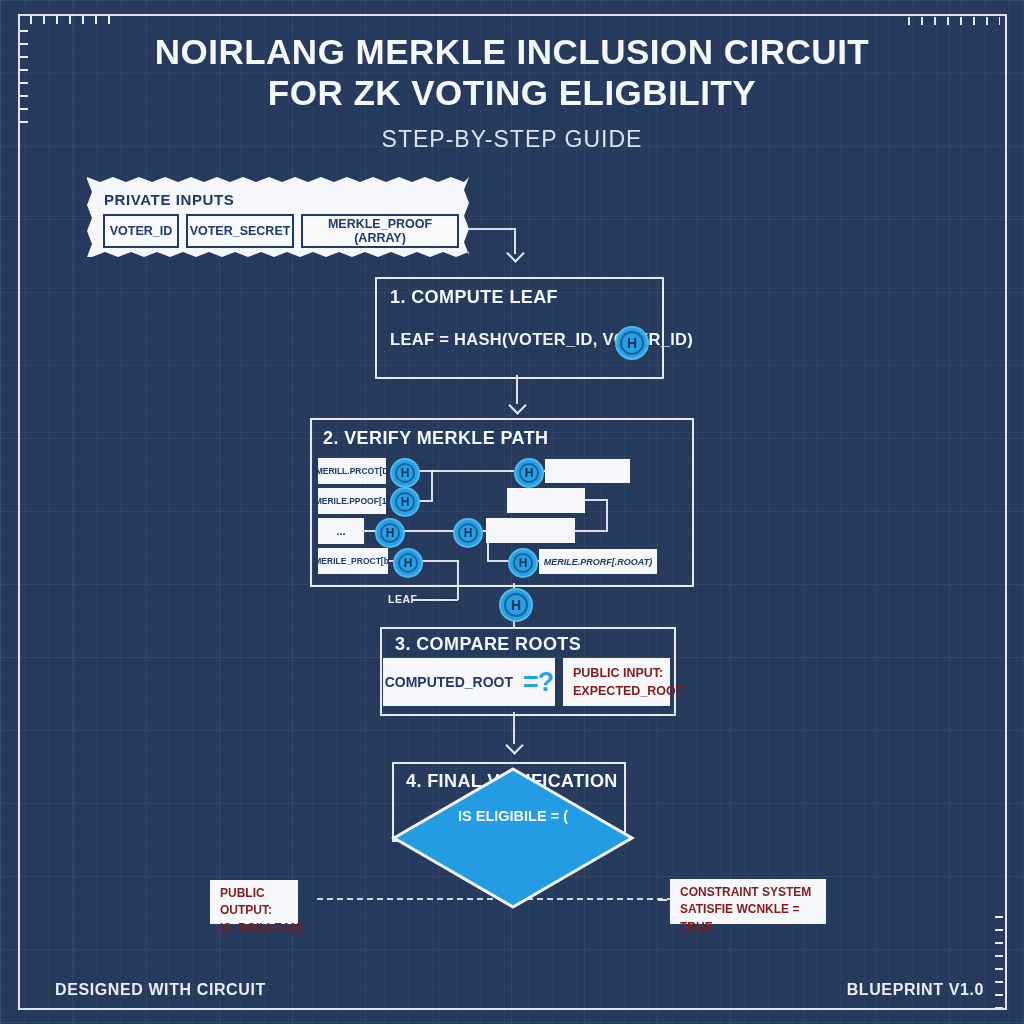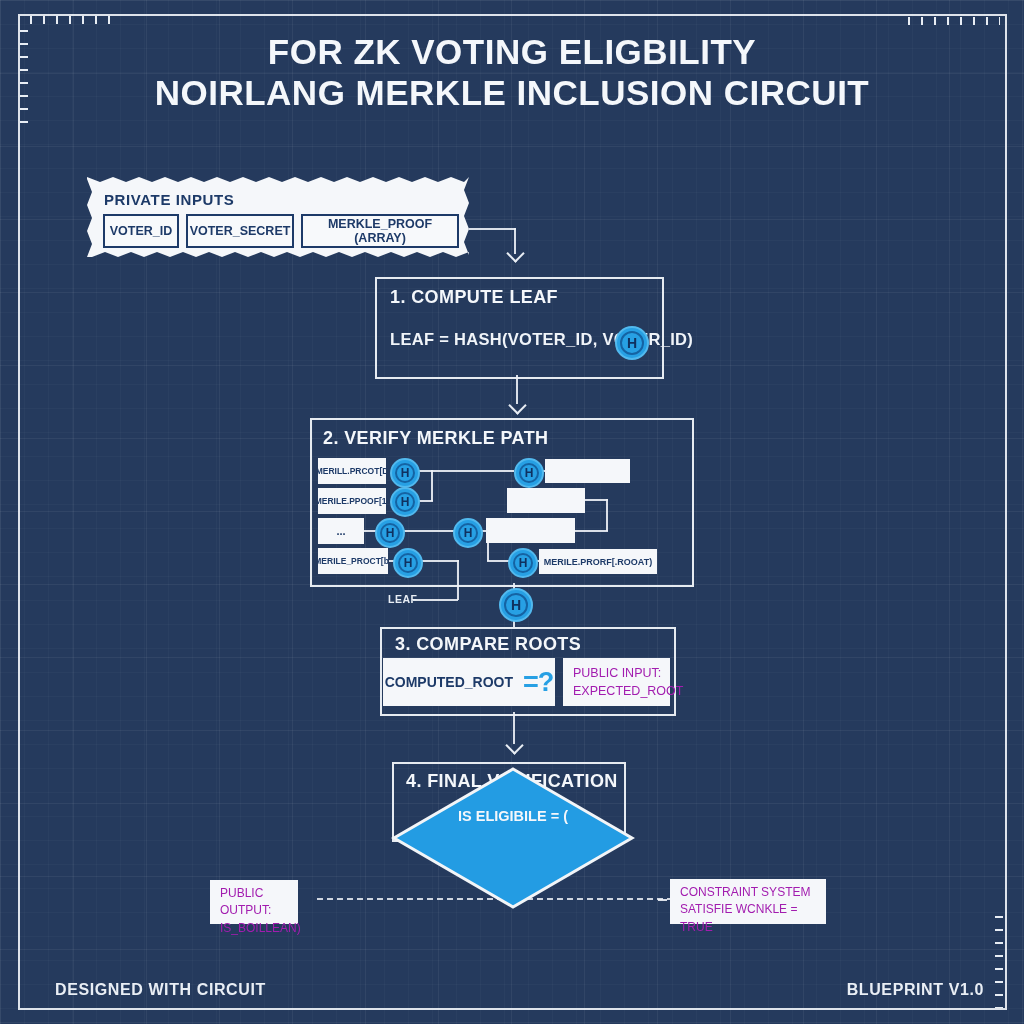--- a/index.html
+++ b/index.html
@@ -34,38 +34,39 @@
   .vline{position:absolute;width:2px;background:rgba(238,242,247,.9);}
   .dash{position:absolute;height:0;border-top:2px dashed rgba(238,242,247,.85);}
   .chev{position:absolute;width:11px;height:11px;border-right:2px solid #e8edf4;border-bottom:2px solid #e8edf4;transform:rotate(45deg);}
   
   .hc{position:absolute;border-radius:50%;background:#27a0e4;border:2px solid #52b9ee;
     color:#0f3160;font-weight:700;display:flex;align-items:center;justify-content:center;}
   .hc::after{content:"";position:absolute;inset:3px;border:2px solid #1563a3;border-radius:50%;}
   .hc.s26{width:26px;height:26px;font-size:12px;}
   .hc.s30{width:30px;height:30px;font-size:14px;}
   .tree-label{font-size:8.5px;white-space:nowrap;overflow:hidden;}
-  .small-navy{font-size:12.5px;line-height:1.45;color:#a21caf;font-weight:400;}
+  .small-navy{font-size:12.5px;line-height:1.45;color:#7f1d1d;font-weight:700;}
   .footer-text{position:absolute;font-size:16px;font-weight:700;letter-spacing:.6px;color:#e9eef5;}
 </style>
 </head>
 <body>
 
 <div class="page">
 
   <div class="frame"></div>
   <div class="ticks-h" style="left:30px;top:16px;width:86px;"></div>
   <div class="ticks-v" style="left:20px;top:30px;height:96px;"></div>
   <div class="ticks-h" style="left:908px;top:17px;width:92px;"></div>
   <div class="ticks-v" style="left:995px;top:916px;height:92px;"></div>
 
   <div class="title">
+    <div>NOIRLANG MERKLE INCLUSION CIRCUIT</div>
     <div>FOR ZK VOTING ELIGBILITY</div>
-    <div>NOIRLANG MERKLE INCLUSION CIRCUIT</div>
   </div>
+  <div class="subtitle">STEP-BY-STEP GUIDE</div>
 
   <svg class="abs" style="left:87px;top:177px;" width="382" height="82" viewBox="0 0 382 82">
     <polygon id="stamp-poly" fill="#f5f7fa" points="0,0 13,5 26,0 39,5 52,0 65,5 78,0 91,5 104,0 117,5 130,0 143,5 156,0 169,5 182,0 195,5 208,0 221,5 234,0 247,5 260,0 273,5 286,0 299,5 312,0 325,5 338,0 351,5 364,0 377,5 382,0 377,13 382,26 377,39 382,52 377,65 382,78 382,75 369,80 356,75 343,80 330,75 317,80 304,75 291,80 278,75 265,80 252,75 239,80 226,75 213,80 200,75 187,80 174,75 161,80 148,75 135,80 122,75 109,80 96,75 83,80 70,75 57,80 44,75 31,80 18,75 5,80 0,80 5,67 0,54 5,41 0,28 5,15 0,2"></polygon>
   </svg>
   <div class="abs" style="left:104px;top:191px;color:#1d3a68;font-weight:700;font-size:15px;letter-spacing:.6px;">PRIVATE INPUTS</div>
   <div class="wbox navy-border ctr" style="left:103px;top:214px;width:72px;height:30px;font-size:12.5px;">VOTER_ID</div>
   <div class="wbox navy-border ctr" style="left:186px;top:214px;width:104px;height:30px;font-size:12.5px;">VOTER_SECRET</div>
   <div class="wbox navy-border ctr" style="left:301px;top:214px;width:154px;height:30px;font-size:12.5px;">MERKLE_PROOF (ARRAY)</div>
 
   <div class="hline" style="left:469px;top:228px;width:47px;"></div>
@@ -84,21 +85,21 @@
   <div class="step-title" style="left:323px;top:428px;">2. VERIFY MERKLE PATH</div>
 
   <div class="wbox ctr tree-label" style="left:318px;top:458px;width:68px;height:26px;">MERILL.PRCOT[D</div>
   <div class="wbox ctr tree-label" style="left:318px;top:488px;width:68px;height:26px;">MERILE.PPOOF[1)</div>
   <div class="wbox ctr" style="left:318px;top:518px;width:46px;height:26px;font-size:11px;">...</div>
   <div class="wbox ctr tree-label" style="left:318px;top:548px;width:70px;height:26px;">MERILE_PROCT[b)</div>
 
   <div class="wbox" style="left:545px;top:459px;width:85px;height:24px;"></div>
   <div class="wbox" style="left:507px;top:488px;width:78px;height:25px;"></div>
   <div class="wbox" style="left:486px;top:518px;width:89px;height:25px;"></div>
-  <div class="wbox ctr" style="left:539px;top:549px;width:118px;height:25px;font-size:9px;white-space:nowrap;">MERILE.PRORF[.ROOAT)</div>
+  <div class="wbox ctr" style="left:539px;top:549px;width:118px;height:25px;font-size:9px;white-space:nowrap;font-style:italic;">MERILE.PRORF[.ROOAT)</div>
 
   <div class="hline" style="left:416px;top:470px;width:98px;"></div>
   <div class="vline" style="left:431px;top:470px;height:31px;"></div>
   <div class="hline" style="left:416px;top:500px;width:17px;"></div>
   <div class="hline" style="left:540px;top:470px;width:7px;"></div>
   <div class="hline" style="left:585px;top:499px;width:23px;"></div>
   <div class="vline" style="left:606px;top:499px;height:32px;"></div>
   <div class="hline" style="left:575px;top:530px;width:33px;"></div>
   <div class="hline" style="left:364px;top:530px;width:13px;"></div>
   <div class="hline" style="left:401px;top:530px;width:53px;"></div>

